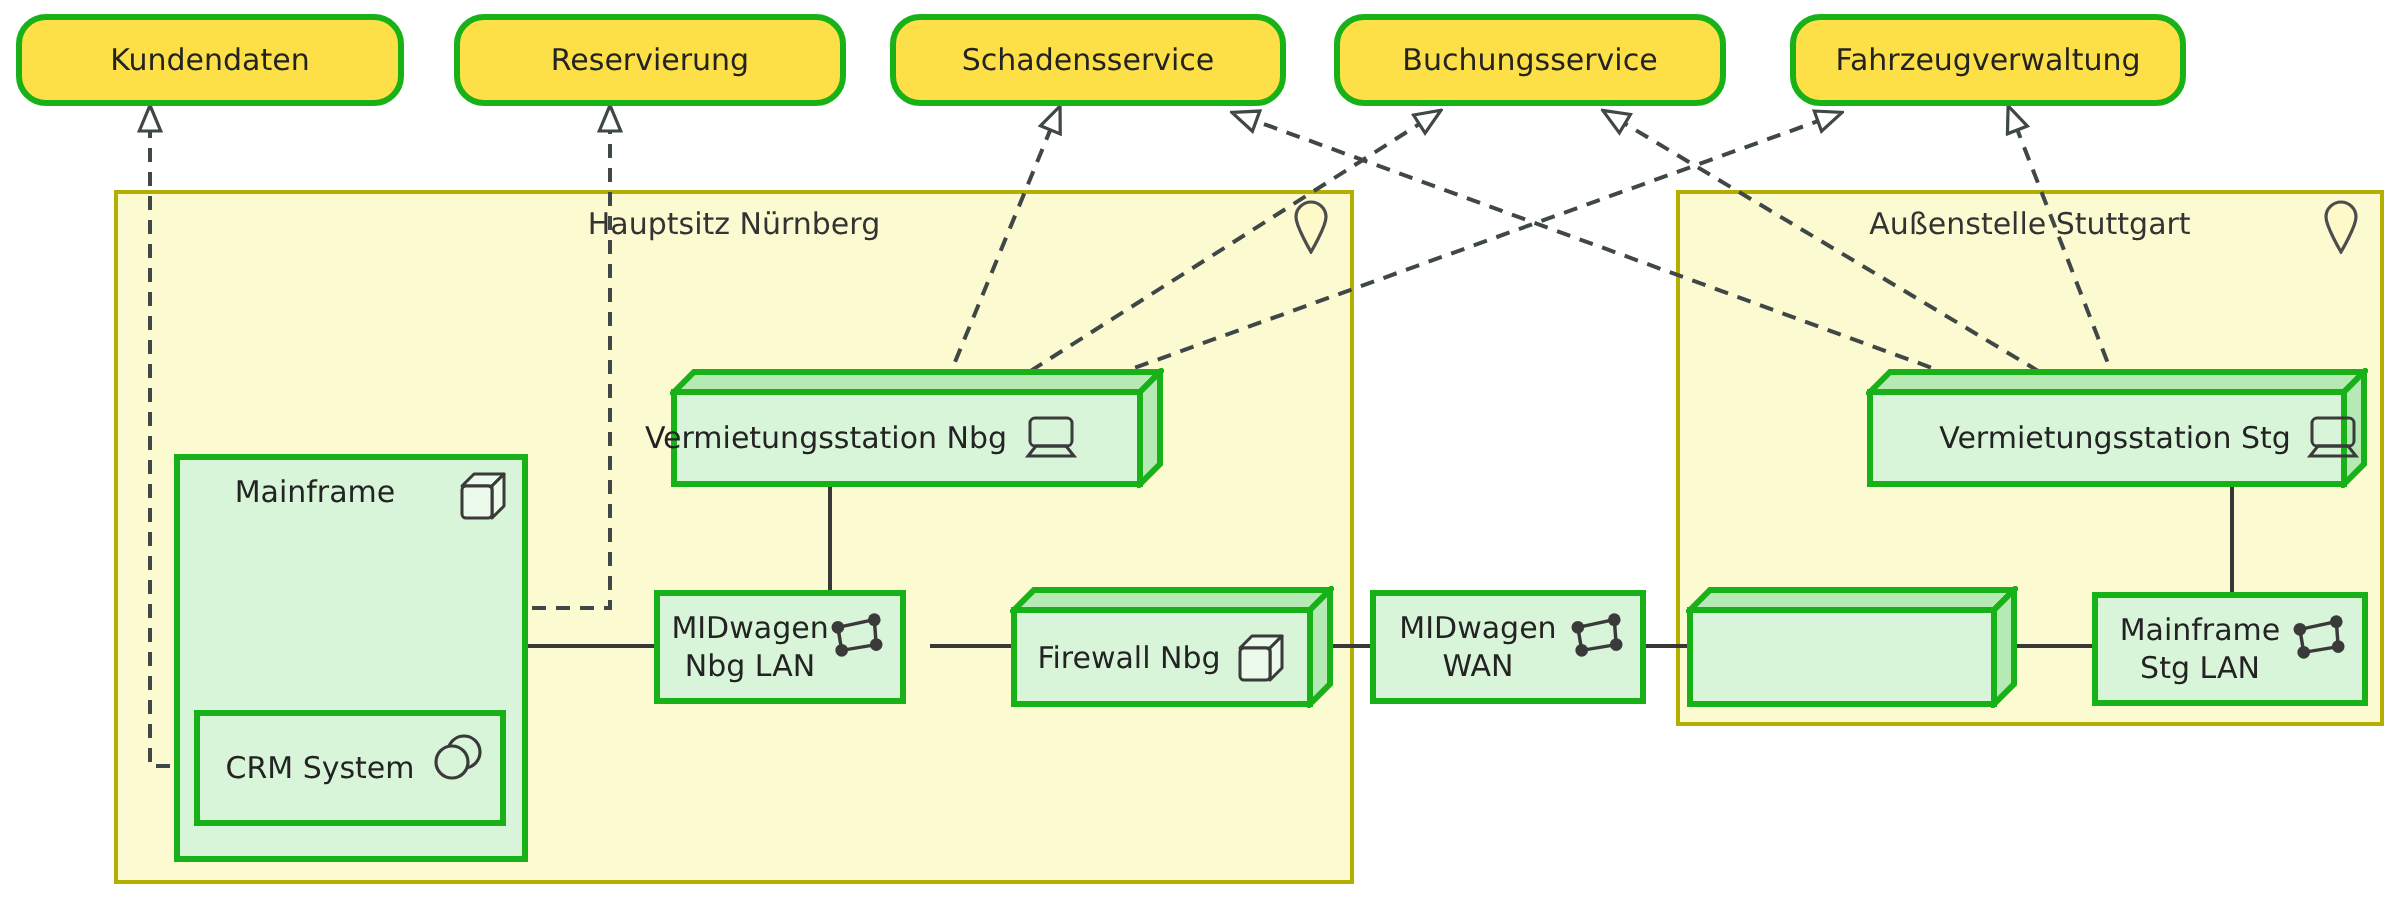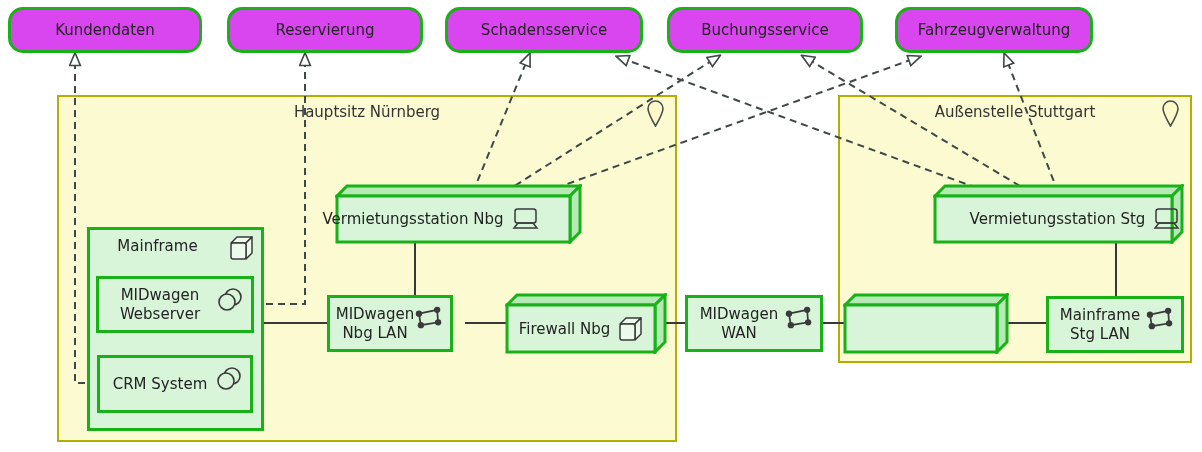--- a/index.html
+++ b/index.html
@@ -10,21 +10,21 @@
   }
   .loc {
     position:absolute; box-sizing:border-box; z-index:1;
     background:#fbfad0; border:2px solid #b3ae00;
   }
   .loc-title { position:absolute; top:6px; left:0; right:0; text-align:center; color:#333333; }
   .pin { position:absolute; top:3px; right:11px; line-height:0; }
   #conn-layer { position:absolute; left:0; top:0; z-index:2; }
   .node, .service { position:absolute; box-sizing:border-box; z-index:3; }
   .service {
-    background:#d946ef; border:3px solid #18b218; border-radius:15px;
+    background:#fde047; border:3px solid #18b218; border-radius:15px;
     display:flex; align-items:center; justify-content:center; text-align:center;
   }
   .box { background:#d9f5d9; border:3px solid #18b218; }
   .nlabel {
     position:absolute; inset:0; display:flex; align-items:center; justify-content:center;
     text-align:center; line-height:19px;
   }
   .nlabel.pad { padding-left:6px; padding-right:36px; }
   .nlabel.top { align-items:flex-start; padding-top:7px; padding-left:6px; padding-right:42px; }
   .corner-icon { position:absolute; line-height:0; }
@@ -77,29 +77,20 @@
     <div class="node box" style="left: 87px; top: 227px; width: 177px; height: 204px;">
       <div class="nlabel top">Mainframe</div>
       <span class="corner-icon" style="line-height: 0; right: 7px; top: 5px;"><svg width="25" height="26" viewBox="0 0 25 26">
           <g fill="#ecfaec" stroke="#3a3a3a" stroke-width="1.5" stroke-linejoin="round">
             <polygon points="2,8 8,2 23,2 17,8"></polygon>
             <polygon points="17,8 23,2 23,18 17,24"></polygon>
             <rect x="2" y="8" width="15" height="16" rx="2"></rect>
           </g>
         </svg></span>
     </div>
-    <div class="node box" style="left: 96px; top: 276px; width: 158px; height: 57px;">
-      <div class="nlabel pad">MIDwagen Webserver</div>
-      <span class="corner-icon" style="line-height: 0; right: 7px; top: 8px;"><svg width="28" height="26" viewBox="0 0 28 26">
-          <g stroke="#3a3a3a" stroke-width="1.6" fill="none">
-            <circle cx="17" cy="10" r="8"></circle>
-            <circle cx="11" cy="15" r="8" fill="#d9f5d9"></circle>
-          </g>
-        </svg></span>
-    </div>
     <div class="node box" style="left: 97px; top: 355px; width: 156px; height: 58px;">
       <div class="nlabel pad">CRM System</div>
       <span class="corner-icon" style="line-height: 0; right: 7px; top: 8px;"><svg width="28" height="26" viewBox="0 0 28 26">
           <g stroke="#3a3a3a" stroke-width="1.6" fill="none">
             <circle cx="17" cy="10" r="8"></circle>
             <circle cx="11" cy="15" r="8" fill="#d9f5d9"></circle>
           </g>
         </svg></span>
     </div>
     <div class="node box3d" style="left: 335px; top: 184px; width: 247px; height: 60px;">

